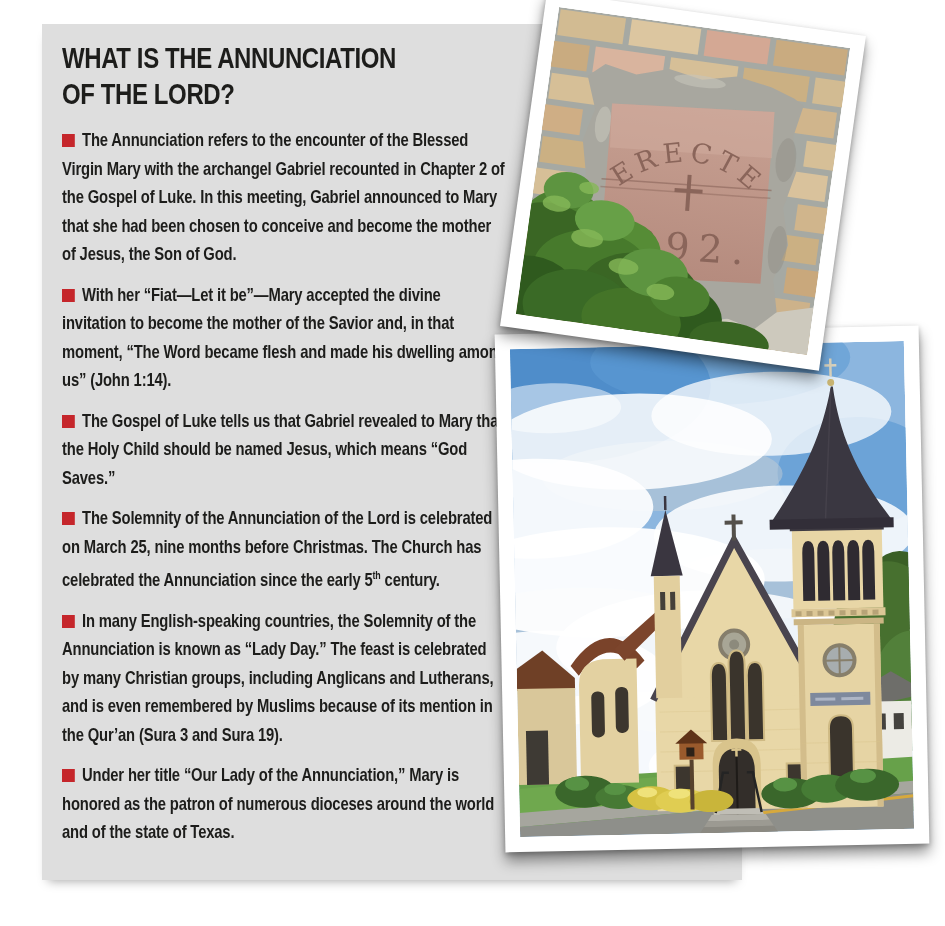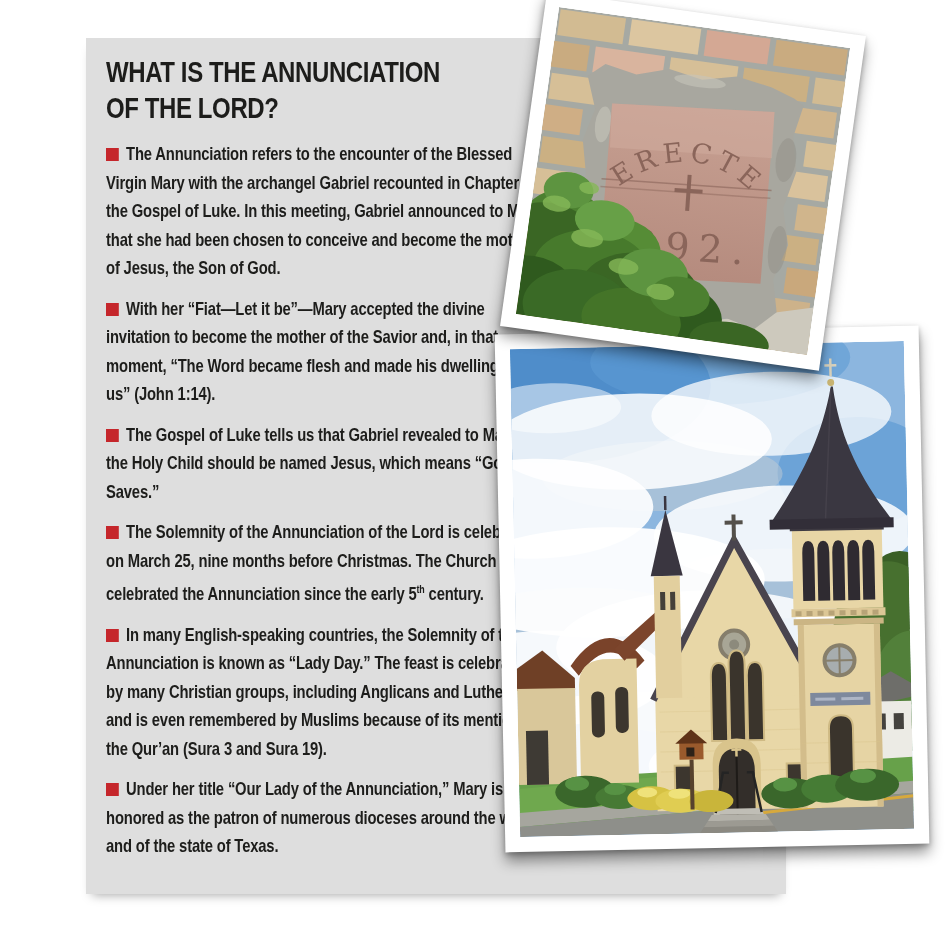--- a/index.html
+++ b/index.html
@@ -5,25 +5,24 @@
   html,body{margin:0;padding:0;}
   body{
     width:945px;height:926px;position:relative;overflow:hidden;
     background:#ffffff;
     font-family:"Liberation Sans", sans-serif;
   }
   .page{position:absolute;inset:0;}
 
   
   .panel{
-    position:absolute;left:42px;top:38px;width:700px;height:856px;
+    position:absolute;left:42px;top:24px;width:700px;height:856px;
     background:#dedede;
     box-shadow:0 7px 10px -6px rgba(0,0,0,.35);
     z-index:1;
-    margin-left:44px;
   }
   .panel-inner{
     position:absolute;left:20px;top:16px;width:556px;
     transform:scaleX(.8);transform-origin:0 0;
   }
   .title{
     margin:0 0 14px 0;
     font-size:30px;line-height:36px;font-weight:bold;color:#1d1d1b;
     letter-spacing:-.5px;
   }

